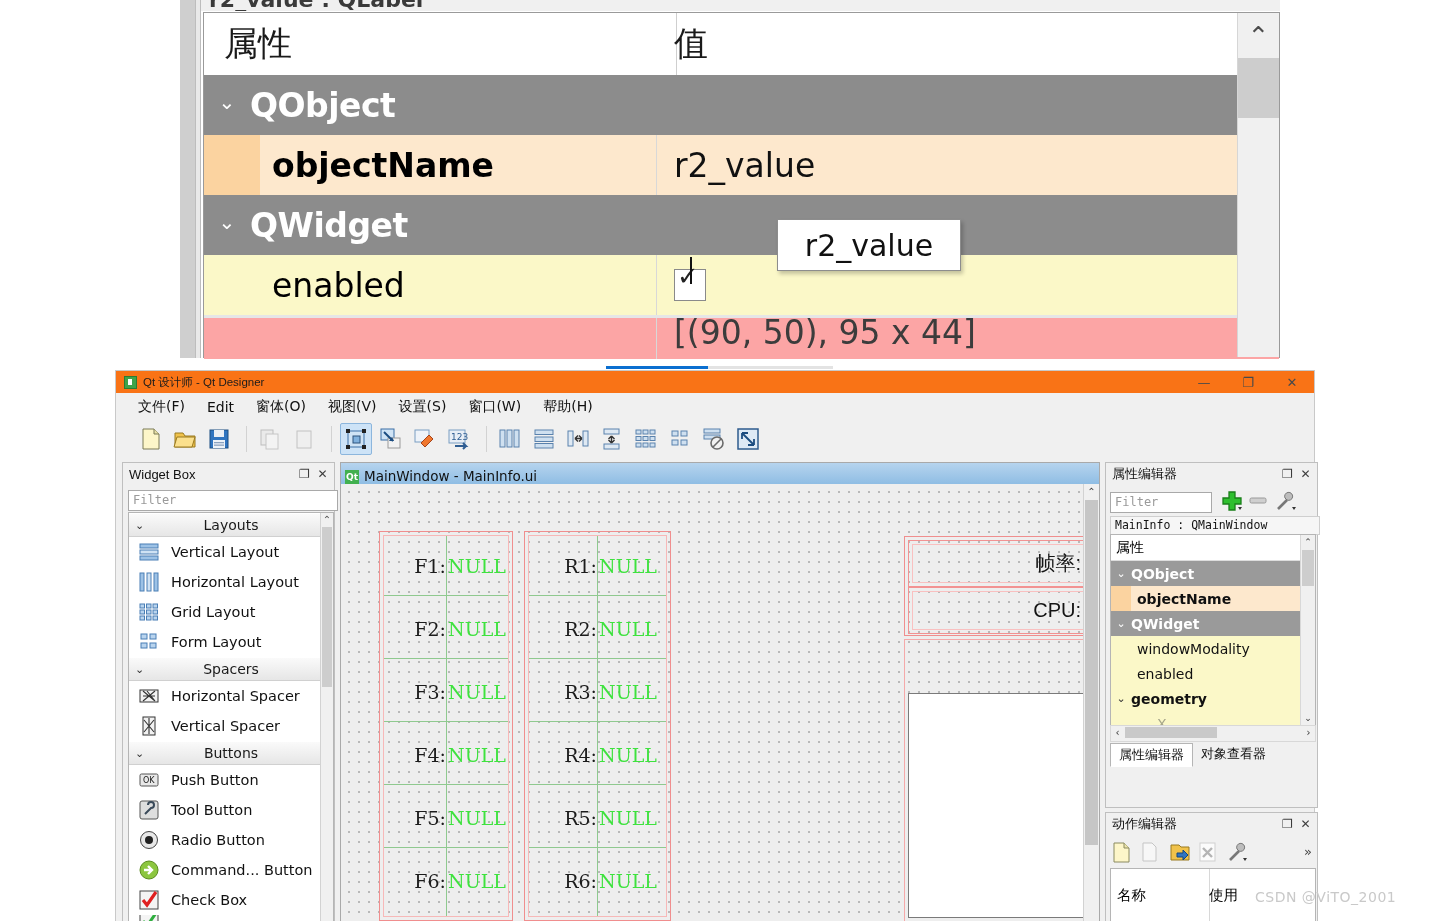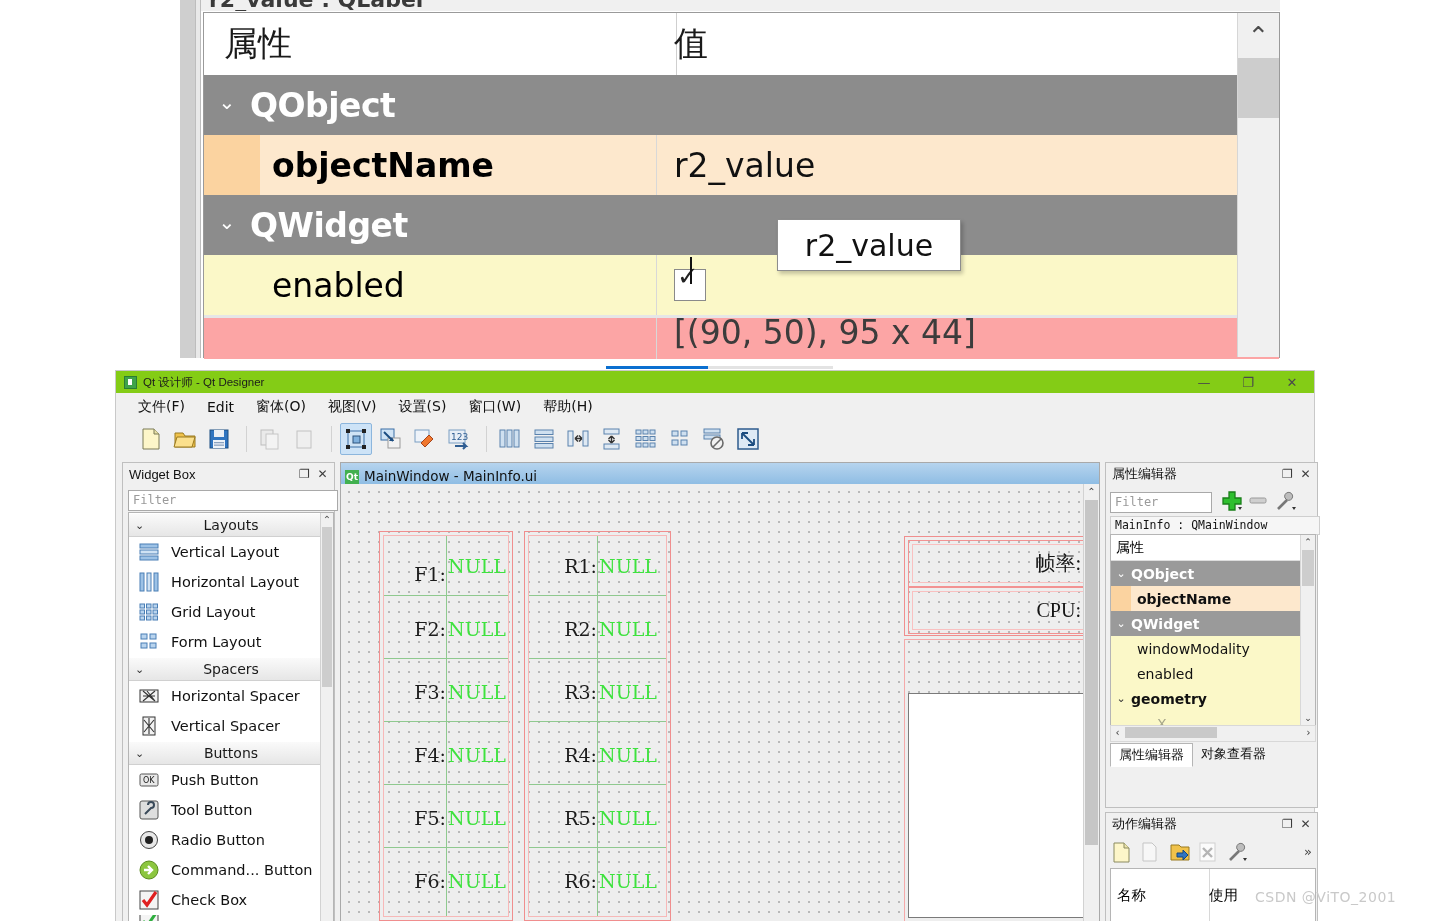--- a/index.html
+++ b/index.html
@@ -56,21 +56,21 @@
   #zp-scroll .upbtn{position:absolute;left:0;top:0;width:100%;height:45px;display:flex;align-items:center;justify-content:center;font-size:26px;color:#4c4c4c;font-family:"DejaVu Sans",sans-serif;}
   #zp-scroll .thumb{position:absolute;left:0;top:45px;width:100%;height:60px;background:#cdcdcd;}
 
   
   #progress-strip{left:606px;top:366px;width:227px;height:3px;background:#e3e3e3;}
   #progress-strip .fill{position:absolute;left:0;top:0;height:100%;width:45%;background:#0a6fd0;}
 
   
   #qt-window{left:115px;top:370px;width:1200px;height:551px;background:#f0f0f0;border:1px solid #c9c9c9;border-bottom:none;}
 
-  #titlebar{left:0;top:0;width:100%;height:22px;background:#84cc16;display:flex;align-items:center;}
+  #titlebar{left:0;top:0;width:100%;height:22px;background:#f97316;display:flex;align-items:center;}
   #titlebar .ico{width:11px;height:11px;margin-left:8px;margin-right:6px;background:#3fa34a;border:1px solid #2c7c34;position:relative;}
   #titlebar .ico:after{content:"";position:absolute;left:3px;top:2px;width:4px;height:6px;background:#fff;}
   #titlebar .ttl{font-size:11.5px;color:#1c1c1c;}
   .wbtn{position:absolute;top:0;width:44px;height:22px;display:flex;align-items:center;justify-content:center;color:#4a4a4a;font-size:13px;font-family:"DejaVu Sans",sans-serif;}
   #btn-min{right:88px;} #btn-max{right:44px;} #btn-close{right:0;}
 
   #menubar{left:0;top:24px;width:100%;height:24px;display:flex;align-items:center;padding-left:22px;}
   #menubar .mi{font-size:14px;color:#101010;margin-right:22px;font-family:"DejaVu Sans",sans-serif;}
 
   #toolbar{left:0;top:49px;width:100%;height:38px;background:#f0f0f0;display:flex;align-items:center;padding-left:20px;}
@@ -114,21 +114,21 @@
   .grp{position:absolute;border:1px solid #f08e8e;}
   .grp-inner{position:absolute;left:3px;top:3px;right:3px;bottom:3px;border:1px solid #f7b8b8;}
   .fcell{position:absolute;display:flex;align-items:center;}
   .fcell .lab{position:absolute;right:0;font-size:19px;color:#1b1b1b;font-family:"DejaVu Serif",serif;}
   .fcell .val{position:absolute;left:0;font-size:19px;color:#3ee23e;font-family:"DejaVu Serif",serif;}
   .gl-h{position:absolute;height:1px;background:#8fc98f;}
   .gl-v{position:absolute;width:1px;background:#8fc98f;}
 
   .stat-box{position:absolute;border:1px solid #f29292;}
   .stat-box .in{position:absolute;left:3px;top:3px;right:3px;bottom:3px;border:1px solid #f9c0c0;display:flex;align-items:center;justify-content:flex-end;padding-right:6px;}
-  .stat-box .in span{font-size:20px;color:#141414;font-family:Liberation Serif, serif;margin-left:24px;}
+  .stat-box .in span{font-size:20px;color:#141414;font-family:Liberation Sans, sans-serif;margin-left:24px;}
 
   
   #propdock{left:1105px;top:462px;width:213px;height:346px;border:1px solid #bfbfbf;}
   #pe-toolrow{position:absolute;left:4px;top:26px;width:204px;height:26px;display:flex;align-items:center;}
   #pe-filter{width:92px;height:19px;background:#fff;border:1px solid #a9a9a9;font-family:"DejaVu Sans Mono",monospace;font-size:12px;color:#9a9a9a;padding:0 4px;line-height:19px;}
   #pe-objline{position:absolute;left:4px;top:53px;width:204px;height:17px;background:#f6f6f6;border:1px solid #cfcfcf;
      font-family:"DejaVu Sans Mono",monospace;font-size:11.5px;color:#111;padding-left:4px;line-height:17px;}
   #pe-table{position:absolute;left:4px;top:71px;width:204px;height:190px;background:#fff;border:1px solid #b5b5b5;overflow:hidden;}
   .pe-hdr{height:25px;background:#fff;border-bottom:1px solid #ddd;display:flex;align-items:center;padding-left:5px;font-size:14px;font-family:"DejaVu Sans",sans-serif;}
   .pe-row{height:25px;display:flex;align-items:center;position:relative;}
@@ -533,21 +533,21 @@
 
     <div class="grp" style="left:38px;top:47px;width:132px;height:388px;">
       <div class="grp-inner"></div>
       <div class="gl-v" style="left:66px;top:4px;bottom:4px;"></div>
       <div class="gl-h" style="left:4px;right:4px;top:63px;"></div>
       <div class="gl-h" style="left:4px;right:4px;top:126px;"></div>
       <div class="gl-h" style="left:4px;right:4px;top:189px;"></div>
       <div class="gl-h" style="left:4px;right:4px;top:252px;"></div>
       <div class="gl-h" style="left:4px;right:4px;top:315px;"></div>
 
-      <div class="fcell" style="left:4px;top:12px;width:62px;height:59px;text-decoration:underline;">
+      <div class="fcell" style="left:4px;top:4px;width:62px;height:59px;text-decoration:underline;">
           <span class="lab">F1:</span>
         </div>
       <div class="fcell" style="left:68px;top:4px;width:60px;height:59px;">
           <span class="val">NULL</span>
         </div>
       <div class="fcell" style="left:4px;top:67px;width:62px;height:59px;">
           <span class="lab">F2:</span>
         </div>
       <div class="fcell" style="left:68px;top:67px;width:60px;height:59px;">
           <span class="val">NULL</span>

